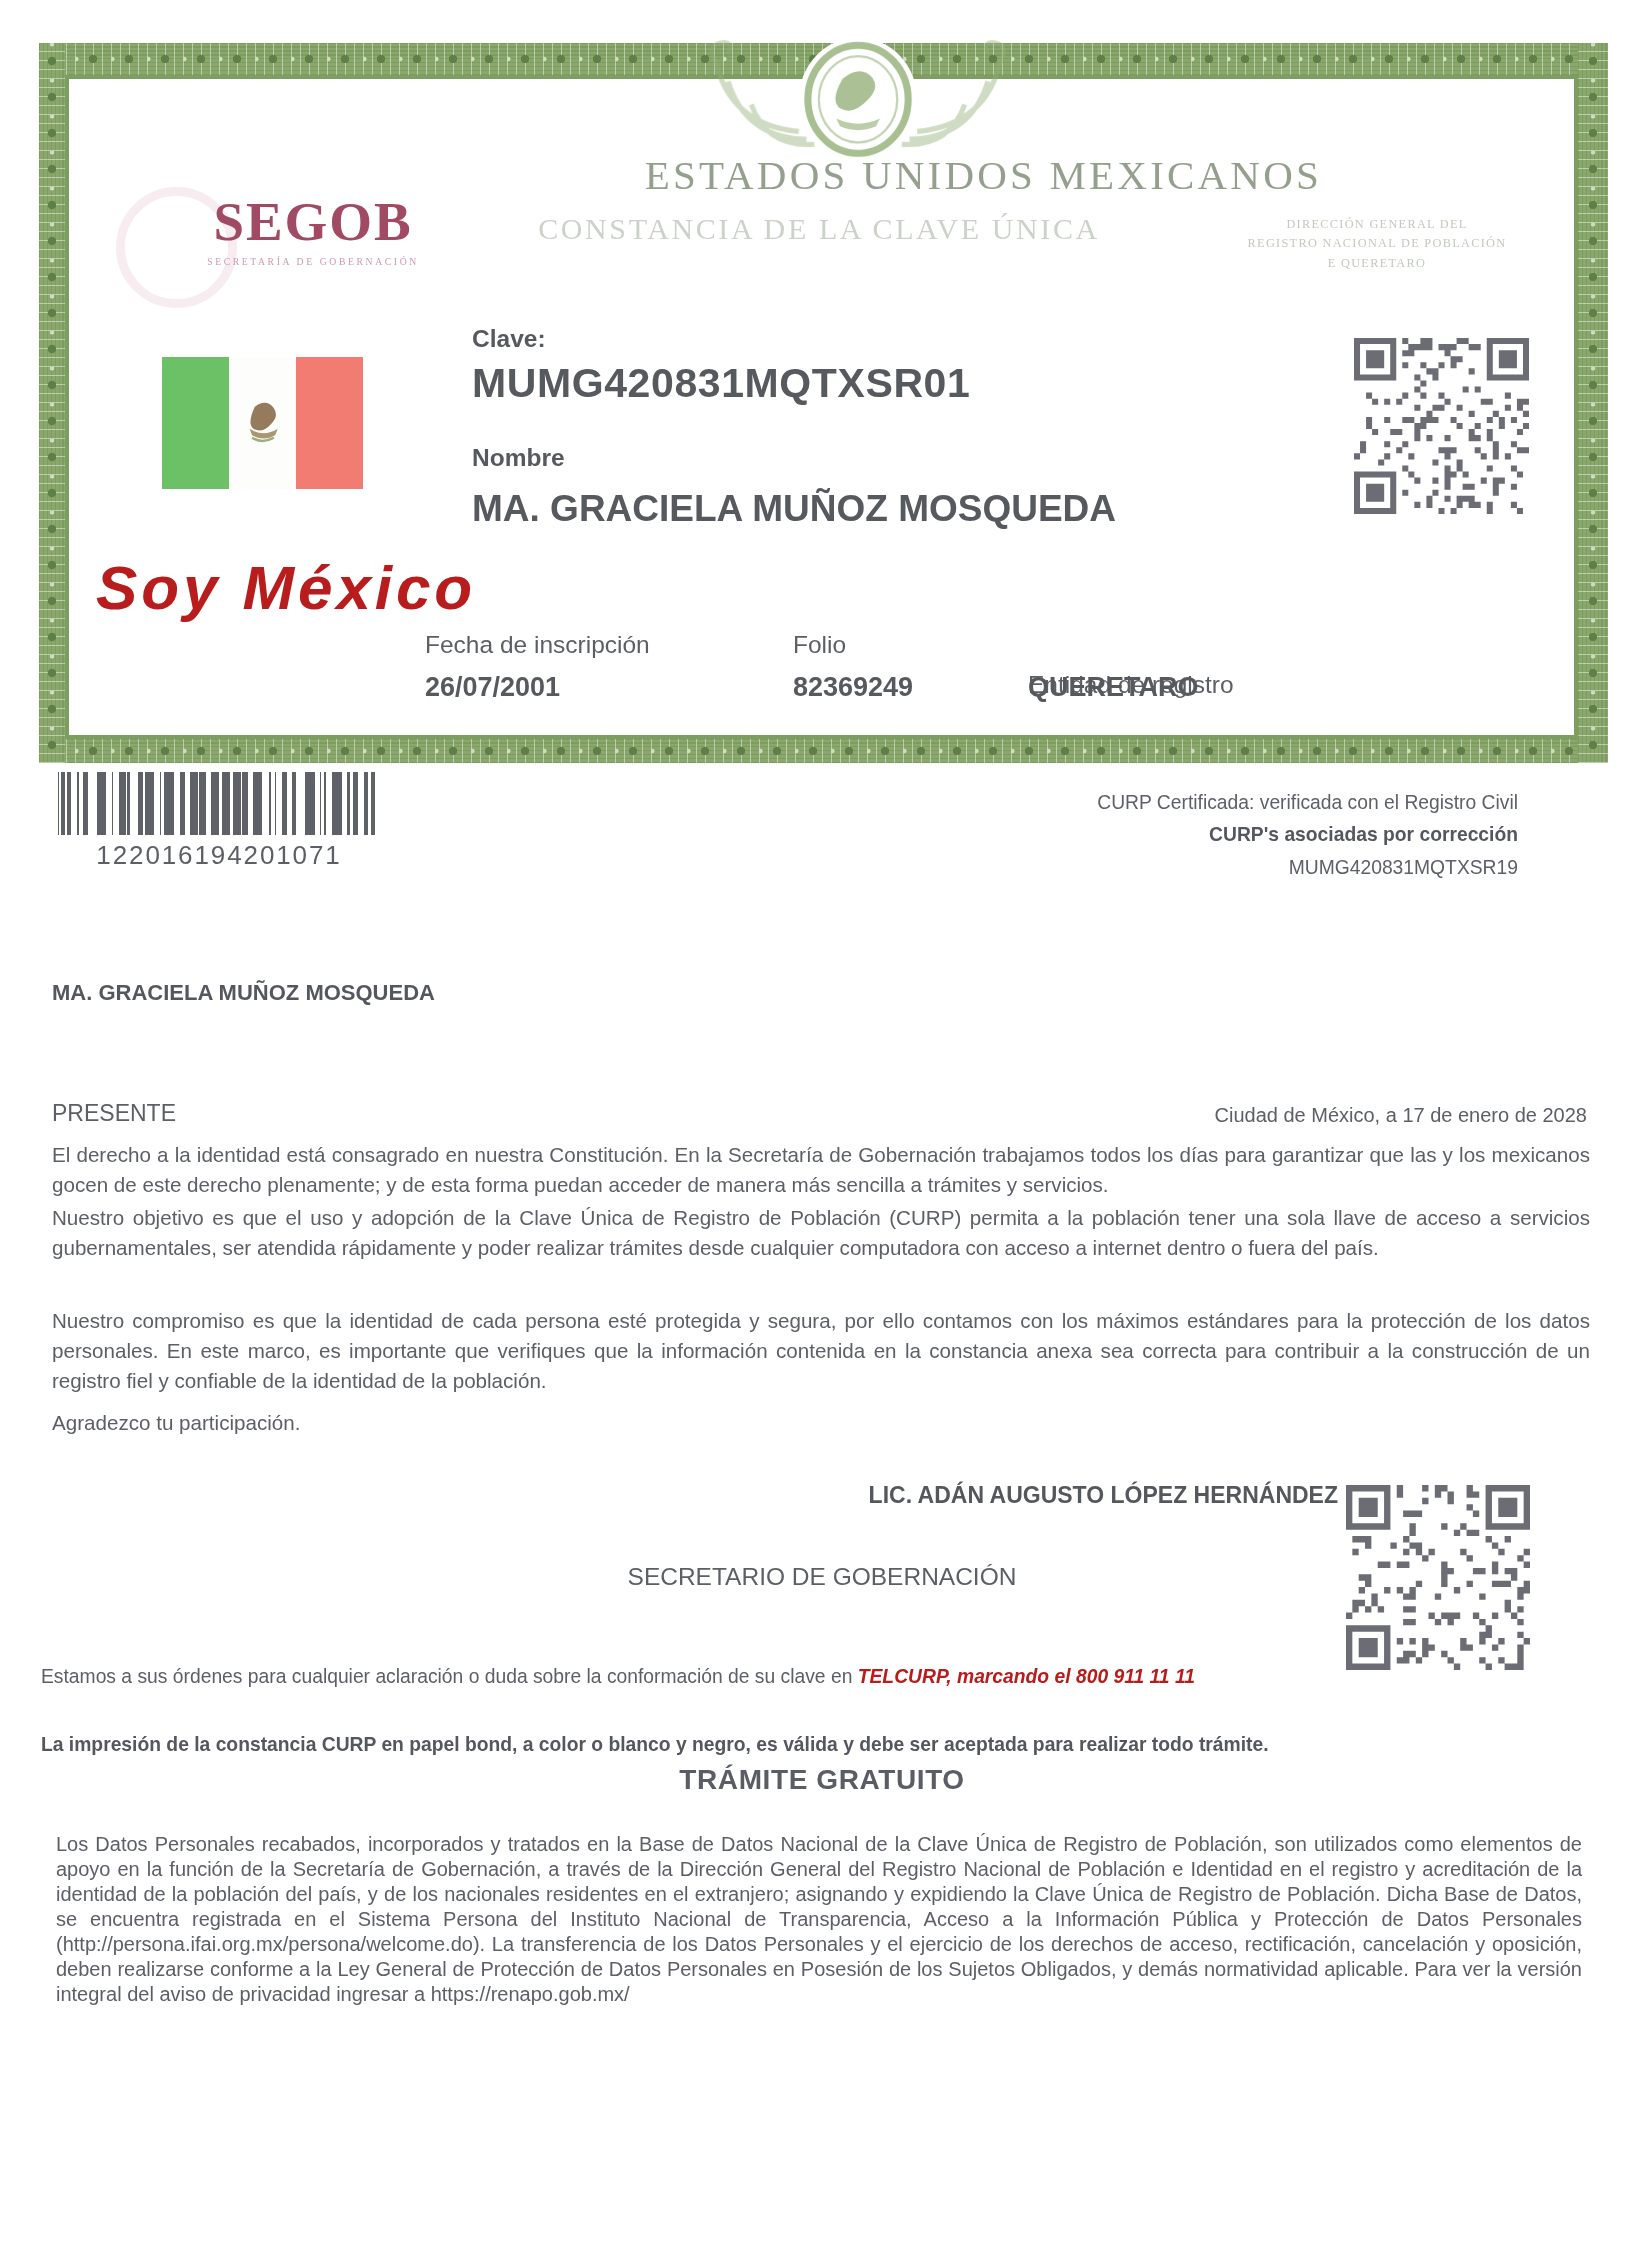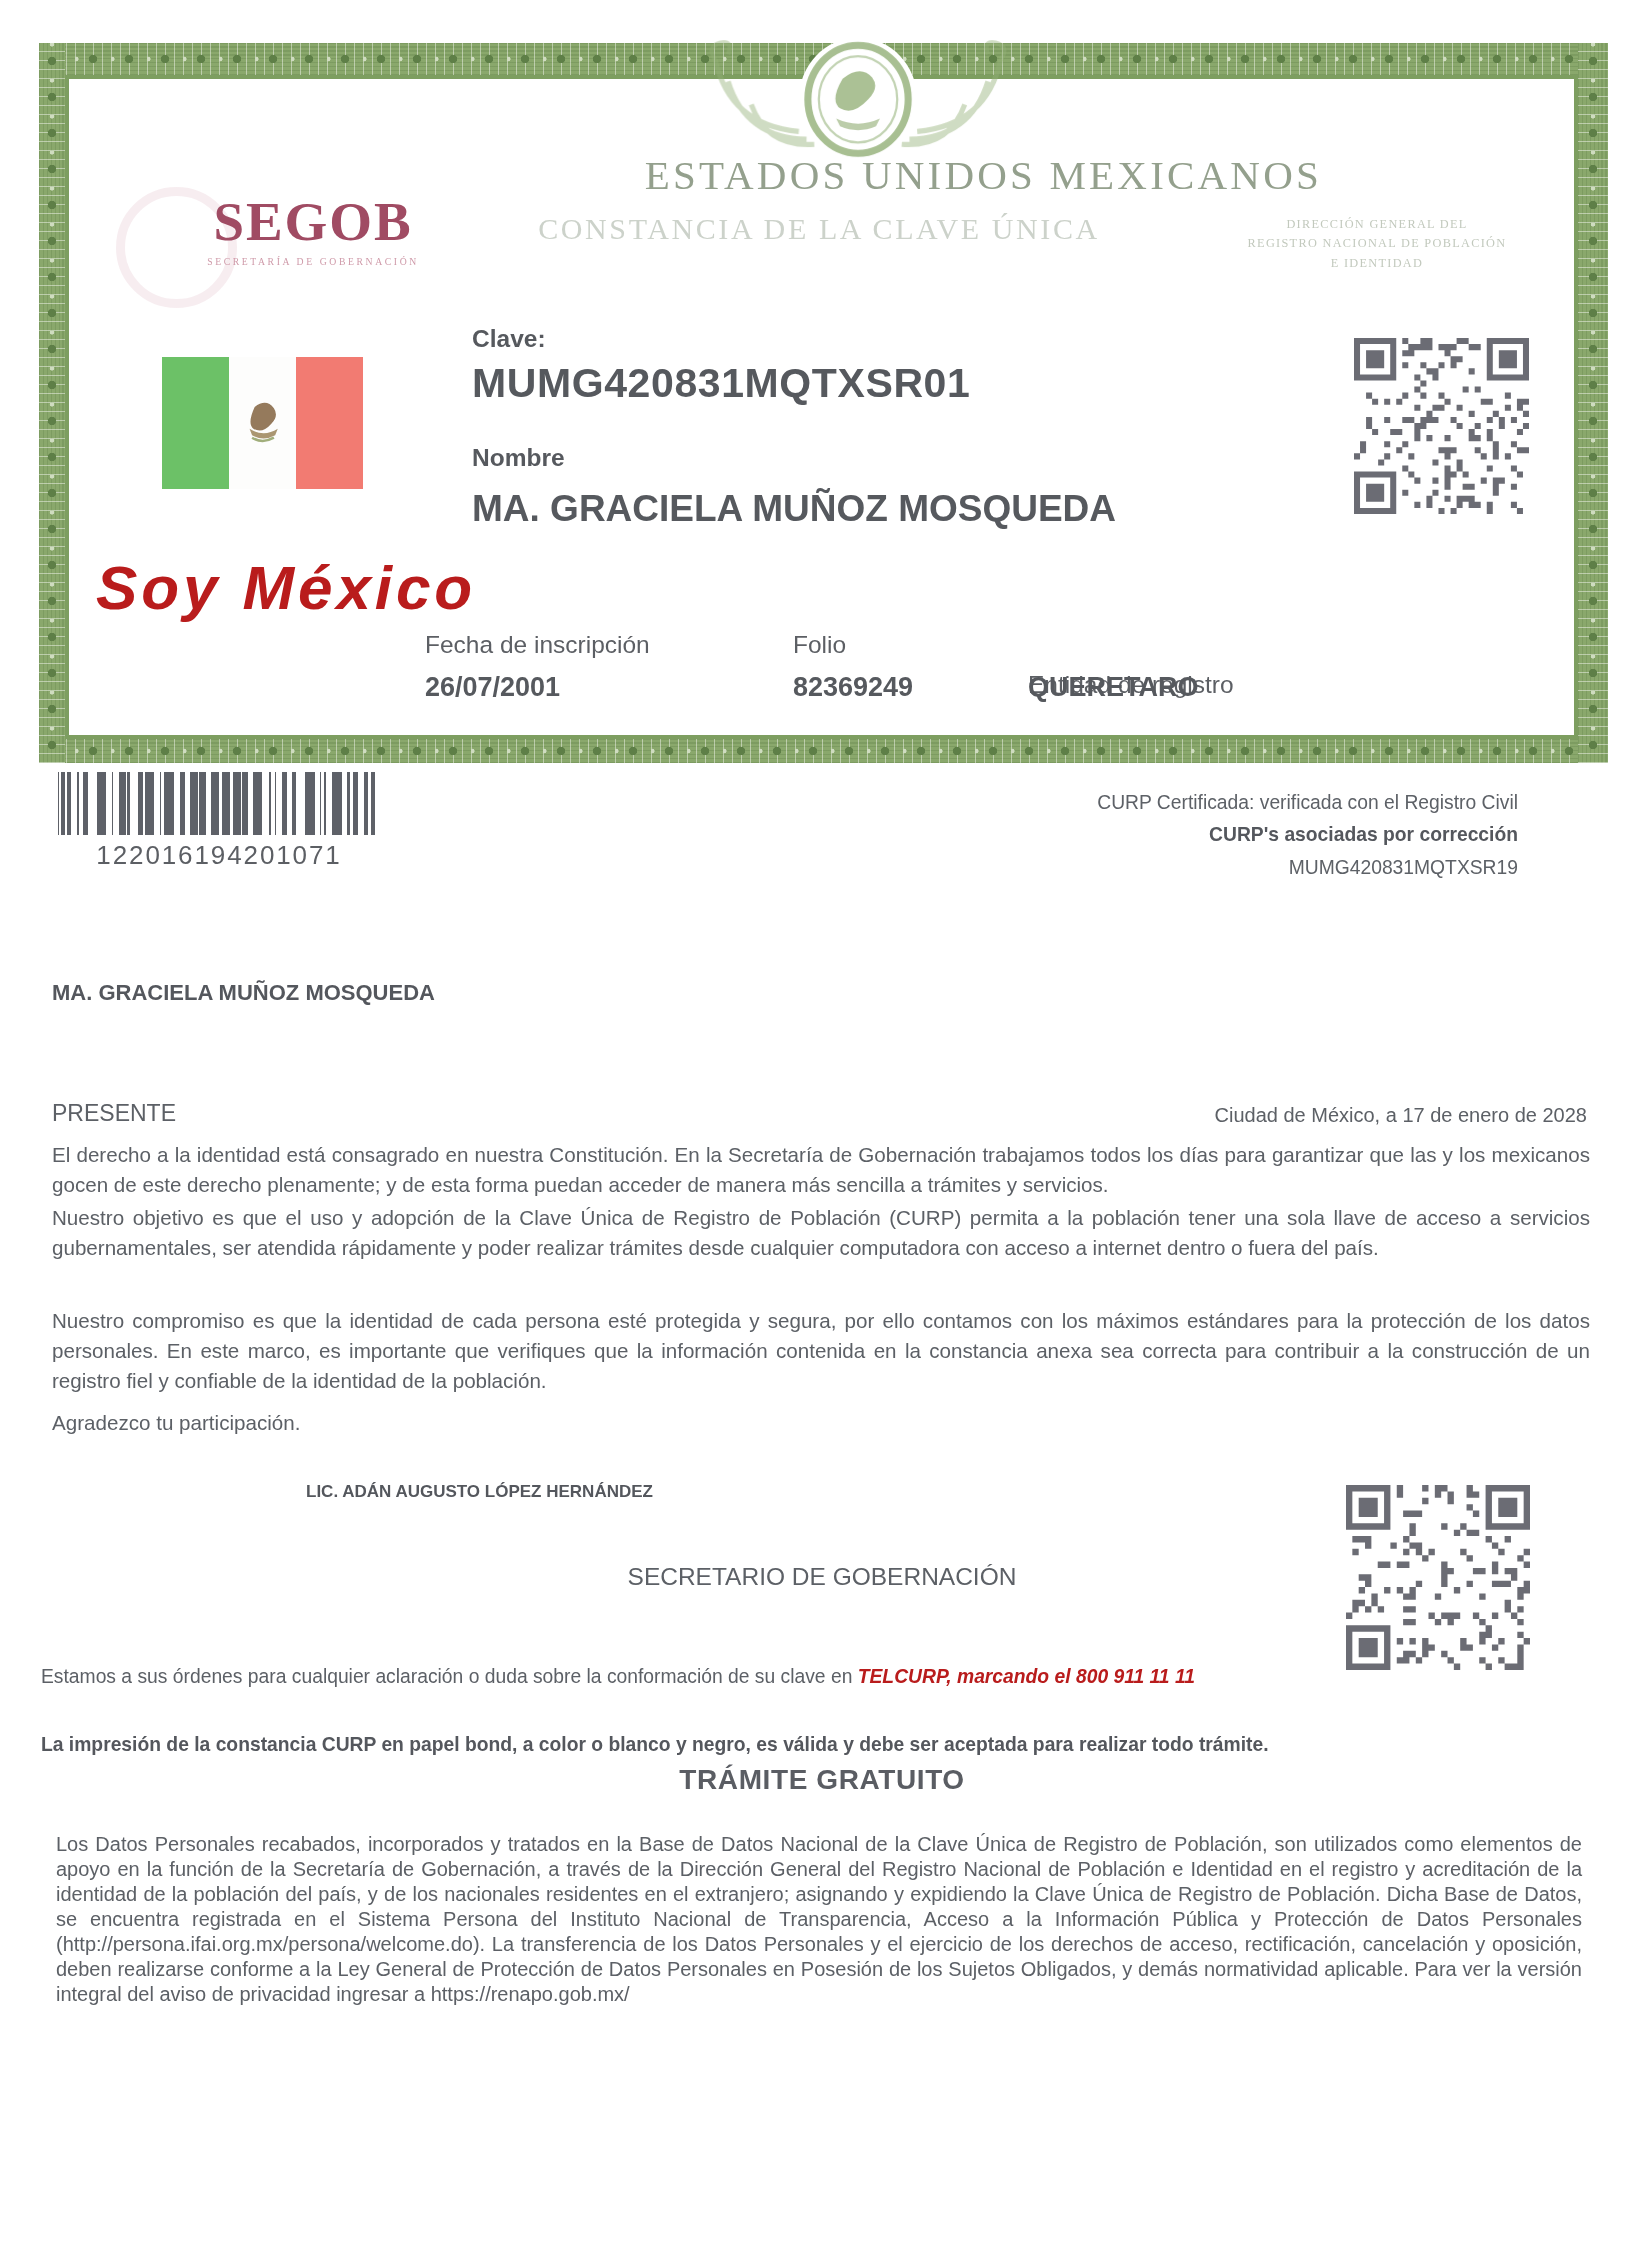--- a/index.html
+++ b/index.html
@@ -79,22 +79,22 @@
   .cs1{font-size:19.3px; color:#5d6167;}
   .cs2{font-size:19.3px; font-weight:700; color:#54575d; margin-top:10.3px;}
   .cs3{font-size:19.3px; color:#5d6167; margin-top:11px;}
   
   .recipient{position:absolute; left:52px; top:980px; font-weight:700; font-size:22px; color:#54575d;}
   .presente{position:absolute; left:52px; top:1100px; font-size:23px; color:#5c6066;}
   .dateline{position:absolute; right:57px; top:1104px; font-size:20px; color:#5c6066;}
   .para{position:absolute; left:52px; width:1538px; font-size:20.6px; line-height:30px;
     text-align:justify; color:#5c6066;}
   .thanks{position:absolute; left:52px; top:1411px; font-size:20.6px; color:#5c6066;}
-  .signer{position:absolute; left:306px; top:1482px; width:1032px; text-align:left;
-    font-weight:700; font-size:17px; color:#54575d;}
+  .signer{position:absolute; left:306px; top:1482px; width:1032px; text-align:right;
+    font-weight:700; font-size:23px; color:#54575d;}
   .signer-title{position:absolute; left:306px; top:1563px; width:1032px; text-align:center;
     font-size:24.5px; color:#5c6066;}
   .contact{position:absolute; left:41px; top:1666px; font-size:19.3px; color:#5c6066;}
   .contact b{font-weight:700; color:#b91c1c;font-style:italic;}
   .validity{position:absolute; left:41px; top:1734px; font-size:19.3px; font-weight:700; color:#54575d;}
   .gratuito{position:absolute; left:306px; top:1764px; width:1032px; text-align:center;
     font-weight:700; font-size:28px; letter-spacing:0.6px; color:#5a5d63;}
   .privacy{position:absolute; left:56px; top:1832px; width:1526px; font-size:20px;
     line-height:25px; text-align:justify; color:#5c6066;}
 </style>
@@ -126,21 +126,21 @@
 
     <div class="segob-wm"></div>
     <div class="segob">SEGOB</div>
     <div class="segob-sub">SECRETARÍA DE GOBERNACIÓN</div>
 
     <div class="country">ESTADOS UNIDOS MEXICANOS</div>
     <div class="doctitle1">CONSTANCIA DE LA CLAVE ÚNICA</div>
     <div class="agency">
       <div>DIRECCIÓN GENERAL DEL</div>
       <div>REGISTRO NACIONAL DE POBLACIÓN</div>
-      <div>E IDENTIDAD</div>
+      <div>E QUERETARO</div>
     </div>
 
     <div class="flag">
       <div class="g"></div>
       <div class="w">
         <svg width="43" height="50" viewBox="0 0 66 78">
           <path d="M20 14 q18 -14 30 2 q8 12 -4 24 q-14 16 -28 8 q-10 -8 2 -34z" fill="#8a6b4a" opacity="0.9"></path>
           <path d="M12 48 q22 14 44 0 l-4 10 q-18 10 -36 0z" fill="#9b8458" opacity="0.85"></path>
           <path d="M16 62 q16 10 34 0" stroke="#8a9a5a" stroke-width="4" fill="none" opacity="0.8"></path>
         </svg>

